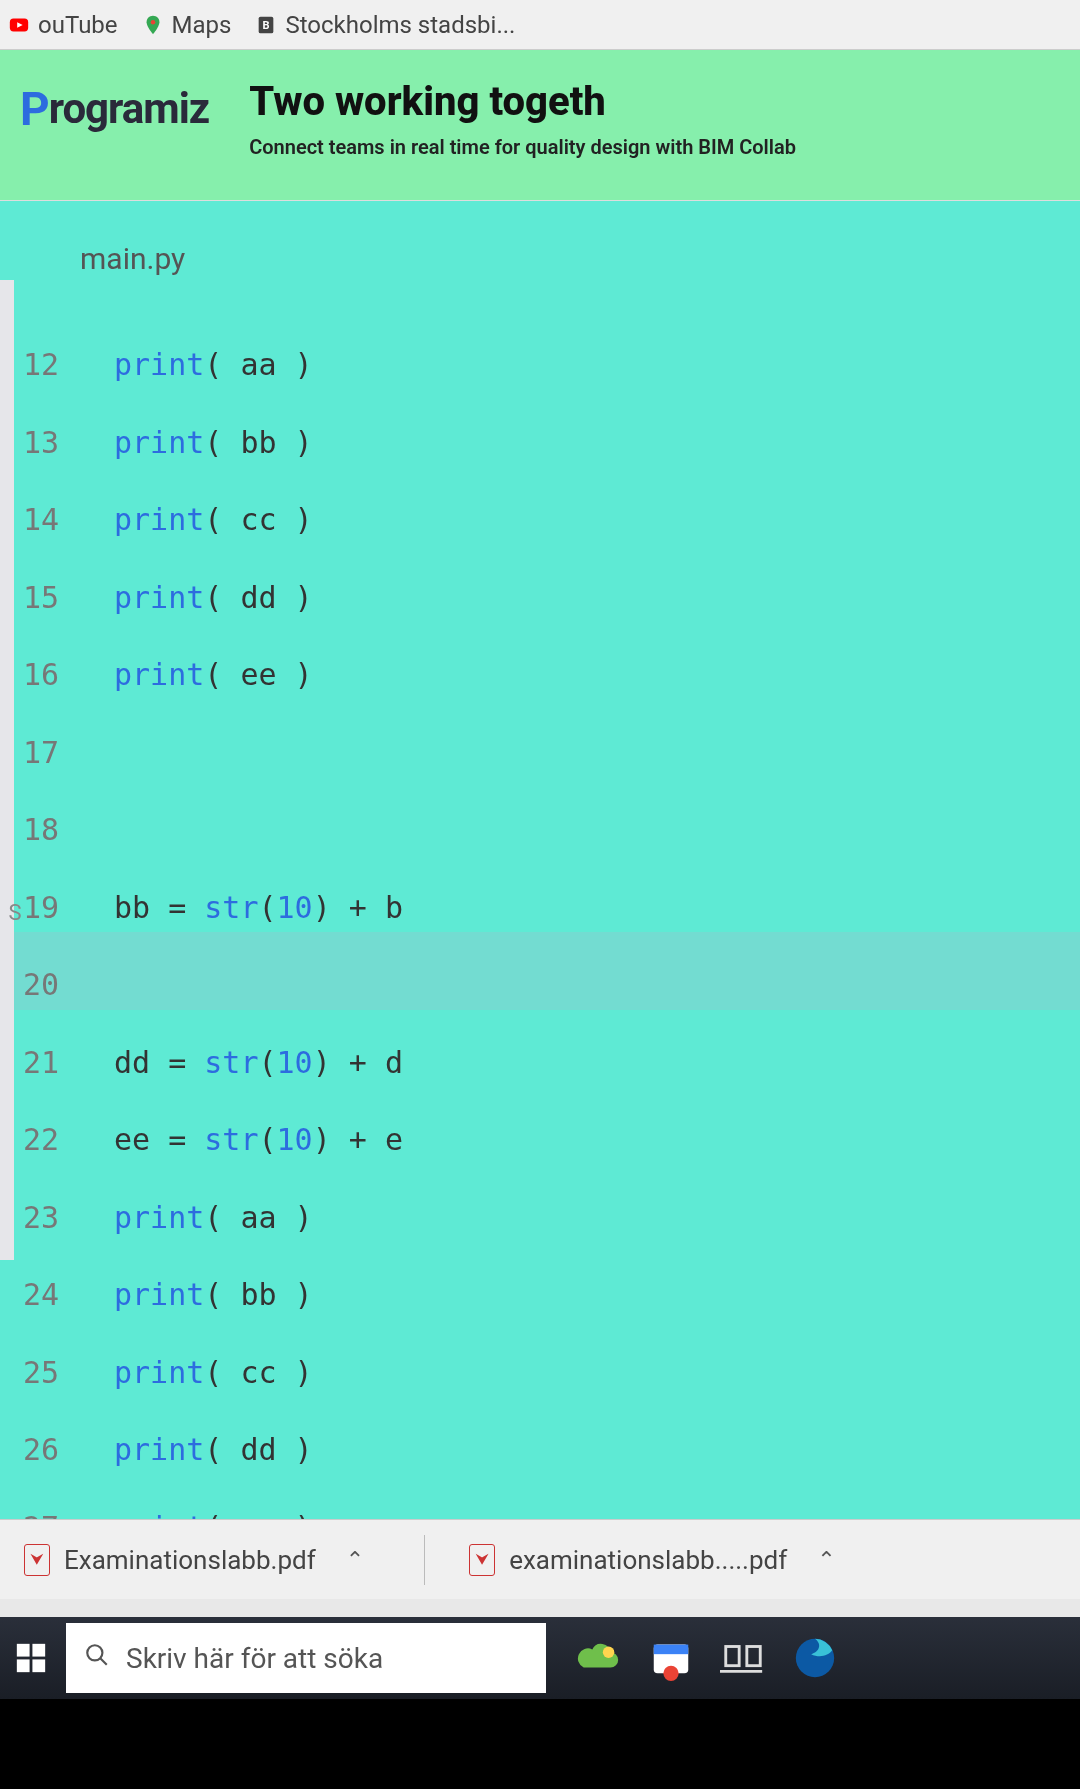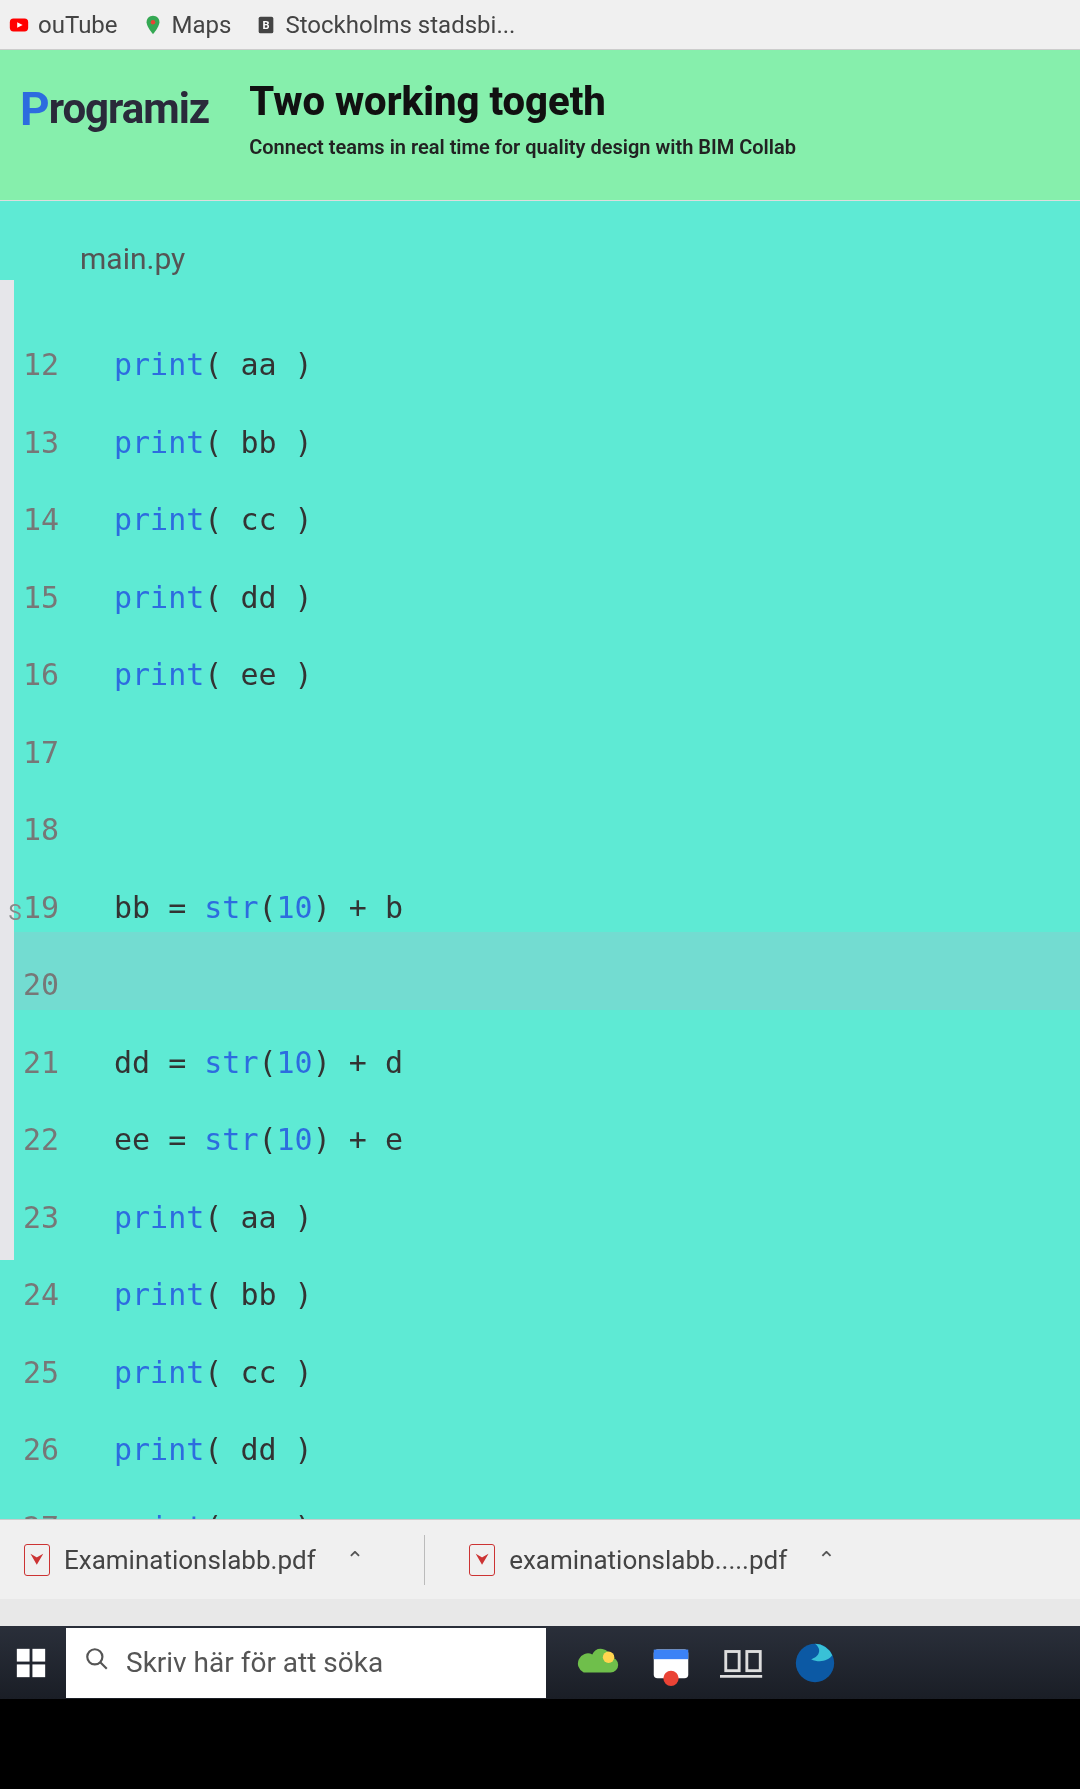--- a/index.html
+++ b/index.html
@@ -126,21 +126,21 @@
       display:flex; align-items:center; justify-content:center; color:#c33; font-size:14px; font-weight:700;
     }
     .chev {
       color: #555; font-size: 22px; padding: 0 16px;
     }
     .divider { width:1px; height:50px; background:#bbb; }
     .taskbar {
       position: absolute;
       bottom: 90px;
       left: 0; right: 0;
-      height: 73px;
+      height: 82px;
       background: linear-gradient(#2a2f3a, #1a1e26);
       display: flex;
       align-items: center;
       padding: 0 6px;
       gap: 10px;
     }
     .start-btn {
       width: 50px; height: 50px;
       display:flex; align-items:center; justify-content:center;
       color: #fff;

